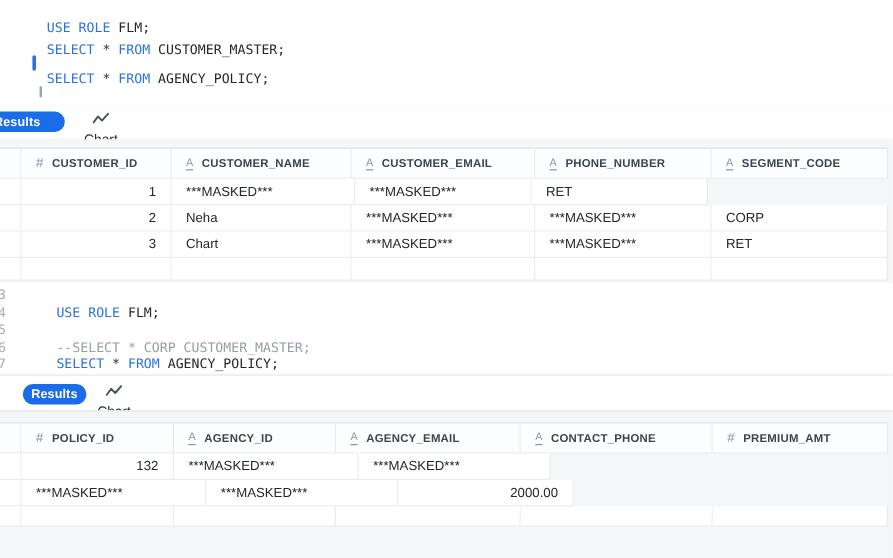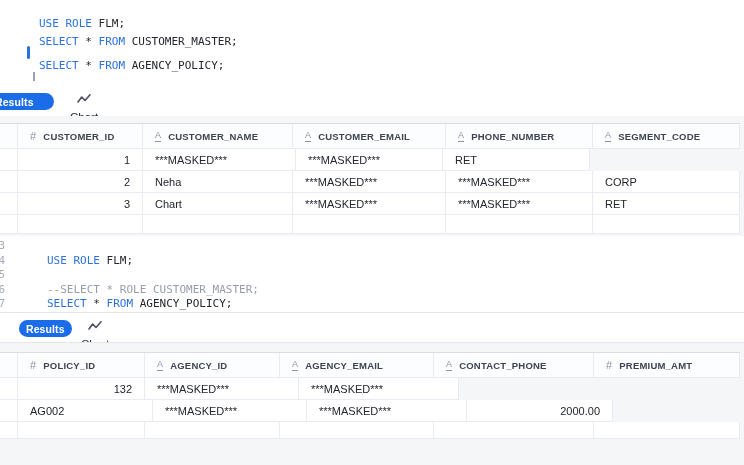--- a/index.html
+++ b/index.html
@@ -143,21 +143,21 @@
           <div class="gcell c3"></div>
           <div class="gcell c4"></div>
         </div>
       </div>
   </div>
 
   <div id="ed2" class="editor">
       <div class="code-line code"><span class="lnum">3</span></div>
       <div class="code-line code"><span class="lnum">4</span><span class="seg-kw">USE ROLE </span><span class="seg-id">FLM;</span></div>
       <div class="code-line code"><span class="lnum">5</span></div>
-      <div class="code-line code"><span class="lnum">6</span><span class="seg-cm">--SELECT * ROLE CUSTOMER_MASTER;</span></div>
+      <div class="code-line code"><span class="lnum">6</span><span class="seg-cm">--SELECT * CORP CUSTOMER_MASTER;</span></div>
       <div class="code-line code"><span class="lnum">7</span><span class="seg-kw">SELECT </span><span class="seg-id">* </span><span class="seg-kw">FROM </span><span class="seg-id">AGENCY_POLICY;</span></div>
     </div>
 
   <div id="tabbar2" class="tabbar">
     <div id="pill2" class="pill">Results</div>
     <div id="chart2" class="chart-tab">
       <span>
         <svg width="14" height="12" viewBox="0 0 14 12" fill="none">
           <polyline points="1,9 4.7,4 8,7.5 13,1.8" stroke="#4a5262" stroke-width="1.6" stroke-linecap="round" stroke-linejoin="round"></polyline>
         </svg>
@@ -192,21 +192,20 @@
           </div>
         </div>
         <div class="grow drow">
           <div class="gutter"></div>
           <div class="gcell c0 num">132</div>
           <div class="gcell c2">***MASKED***</div>
           <div class="gcell c3">***MASKED***</div>
         </div>
         <div class="grow drow">
           <div class="gutter"></div>
-          <div class="gcell c1">AG002</div>
           <div class="gcell c2">***MASKED***</div>
           <div class="gcell c3">***MASKED***</div>
           <div class="gcell c4 num">2000.00</div>
         </div>
         <div class="grow erow">
           <div class="gutter"></div>
           <div class="gcell c0"></div>
           <div class="gcell c1"></div>
           <div class="gcell c2"></div>
           <div class="gcell c3"></div>

